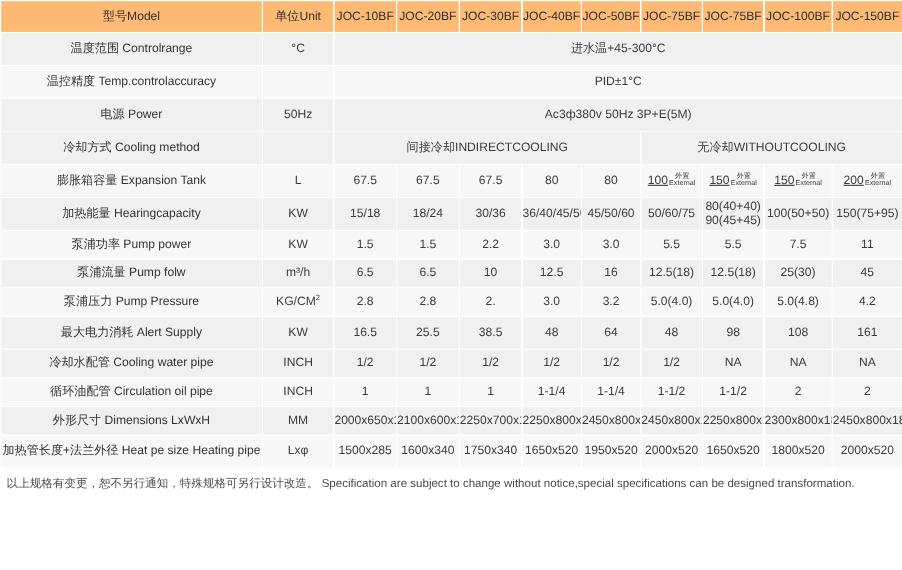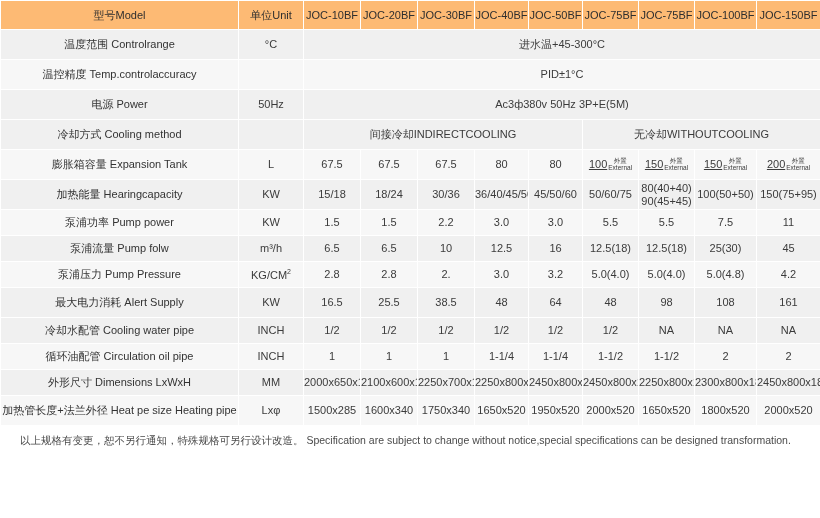--- a/index.html
+++ b/index.html
@@ -57,21 +57,21 @@
   .tiny { font-size: 7.5px; }
   .sup { font-size: 7px; vertical-align: super; }
   .exp-cell {
     line-height: 1.05;
   }
   .exp-num { font-size: 11px; text-decoration: underline; }
   .exp-tag { font-size: 6.5px; display: inline-block; vertical-align: middle; line-height: 1.0; margin-left: 1px; }
   .footnote {
     font-size: 10.5px;
     color: #4a4a4a;
-    padding: 8px 6px 0 20px;
+    padding: 8px 6px 0 6px;
     line-height: 1.3;
   }
   .spanwide { font-size: 12px; }
 </style>
 </head>
 <body>
 
 <table id="spec-table">
   <colgroup>
     <col style="width:238px">

